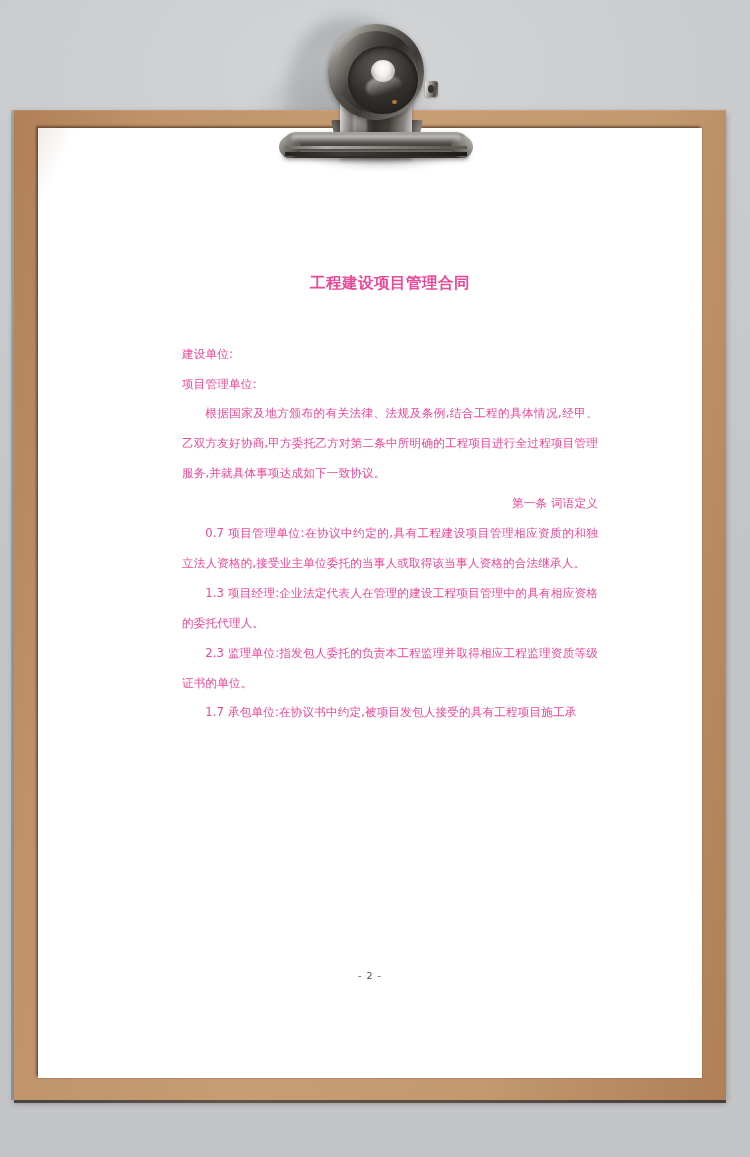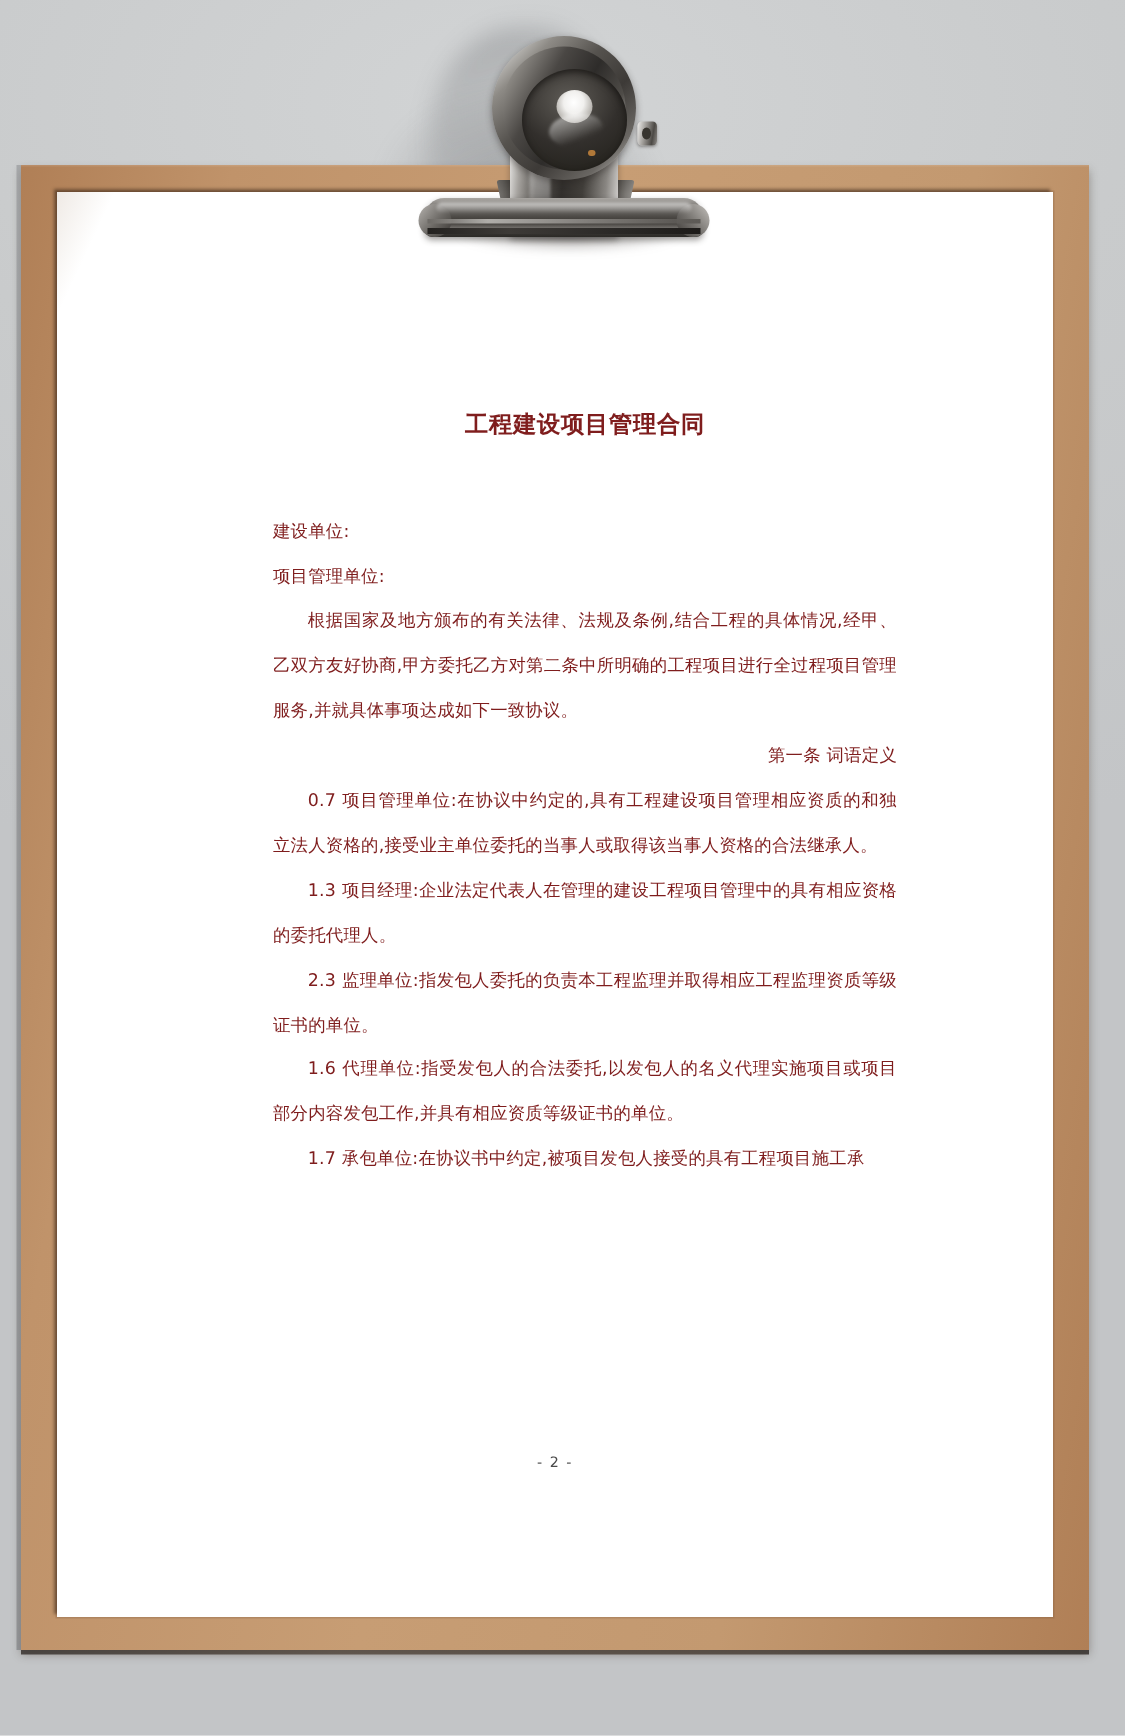--- a/index.html
+++ b/index.html
@@ -82,21 +82,21 @@
     background: linear-gradient(115deg, rgba(175,150,125,0.20) 0%, rgba(255,255,255,0) 3.5%);
     pointer-events: none;
   }
 
   
   #doc {
     position: absolute;
     left: 144px;   
     top: 146px;
     width: 416px;
-    color: #7f1d1d;
+    color: #ec4899;
   }
   .doc-title {
     text-align: center;
     font-weight: bold;
     font-size: 15.5px;
     letter-spacing: .5px;
     margin: 0 0 47px 0;
     line-height: 1.2;
   }
   .doc-line {
@@ -309,21 +309,20 @@
       <div id="doc">
         <div class="doc-title">工程建设项目管理合同</div>
 
         <p class="doc-line plain">建设单位:</p>
         <p class="doc-line plain">项目管理单位:</p>
         <p class="doc-line indent">根据国家及地方颁布的有关法律、法规及条例,结合工程的具体情况,经甲、乙双方友好协商,甲方委托乙方对第二条中所明确的工程项目进行全过程项目管理服务,并就具体事项达成如下一致协议。</p>
         <p class="doc-line center">第一条  词语定义</p>
         <p class="doc-line indent">0.7 项目管理单位:在协议中约定的,具有工程建设项目管理相应资质的和独立法人资格的,接受业主单位委托的当事人或取得该当事人资格的合法继承人。</p>
         <p class="doc-line indent">1.3 项目经理:企业法定代表人在管理的建设工程项目管理中的具有相应资格的委托代理人。</p>
         <p class="doc-line indent">2.3 监理单位:指发包人委托的负责本工程监理并取得相应工程监理资质等级证书的单位。</p>
-        <p class="doc-line indent">1.6 代理单位:指受发包人的合法委托,以发包人的名义代理实施项目或项目部分内容发包工作,并具有相应资质等级证书的单位。</p>
         <p class="doc-line indent">1.7 承包单位:在协议书中约定,被项目发包人接受的具有工程项目施工承</p>
       </div>
 
       <div id="page-footer">- 2 -</div>
     </div>
   </div>
 
   <div id="clip">
     <div id="clip-drop-shadow"></div>
     <div id="clip-arm-l"></div>

